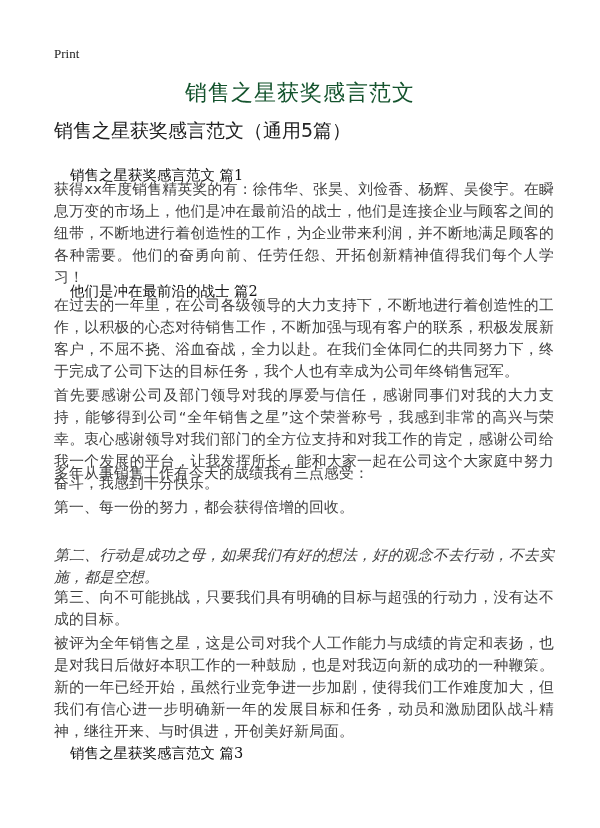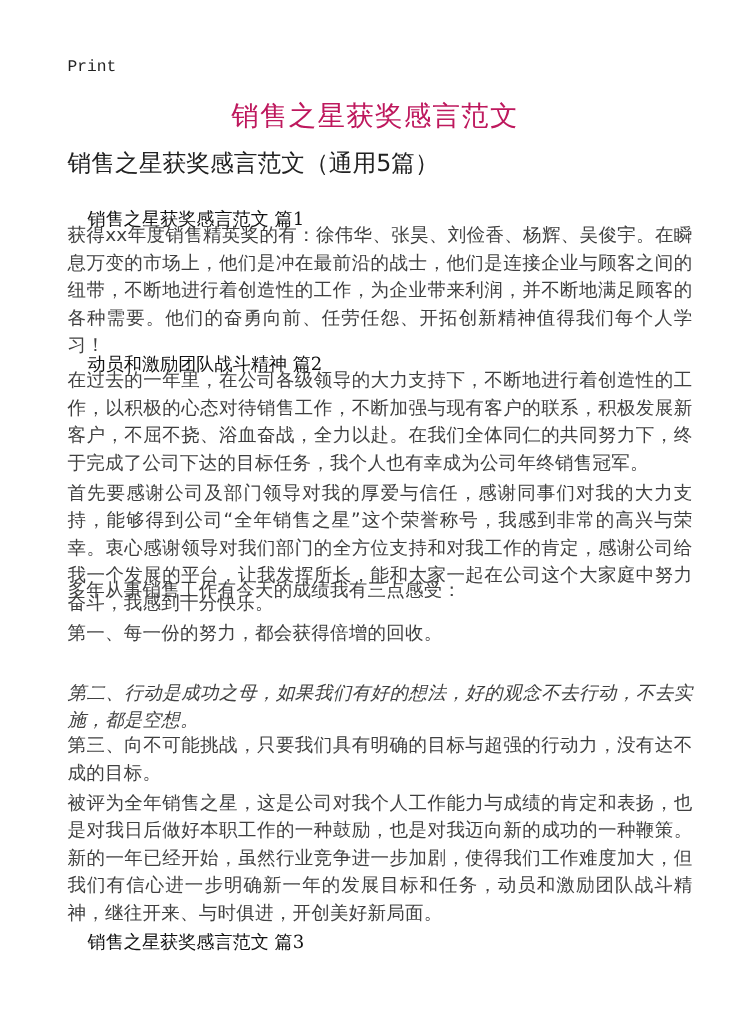--- a/index.html
+++ b/index.html
@@ -1,36 +1,36 @@
 <!DOCTYPE html>
 <html><head>
 <meta charset="utf-8">
 <style>
   html, body { margin: 0; padding: 0; background: #ffffff; }
   body { width: 600px; height: 828px; overflow: hidden; position: relative; color: #111; }
-  .print-link { position: absolute; left: 54px; top: 46px; font-family: Liberation Mono, monospace; font-size: 13px; color: #222; }
-  .doc-title { position: absolute; left: 0; width: 600px; top: 78px; text-align: center; font-family: "DejaVu Sans", sans-serif; font-size: 22px; color: #be185d; letter-spacing: 1px; }
+  .print-link { position: absolute; left: 54px; top: 46px; font-family: Liberation Serif, serif; font-size: 13px; color: #222; }
+  .doc-title { position: absolute; left: 0; width: 600px; top: 78px; text-align: center; font-family: "DejaVu Sans", sans-serif; font-size: 22px; color: #14532d; letter-spacing: 1px; }
   .subtitle { position: absolute; left: 54px; top: 118px; font-family: "DejaVu Sans", sans-serif; font-size: 19px; color: #222; }
   .section-heading { font-family: "DejaVu Serif", serif; font-weight: normal; font-size: 14.5px; color: #111; margin: 16px; }
   .para { font-family: "DejaVu Sans", sans-serif; font-size: 14.8px; line-height: 22px; color: #404040; margin: 0; letter-spacing: 0.2px; text-align: justify; }
   .abs { position: absolute; left: 54px; width: 500px; }
 </style>
 </head>
 <body>
 
 <a class="print-link">Print</a>
 
 <h1 class="doc-title" style="margin:0;font-weight:normal;">销售之星获奖感言范文</h1>
 
 <div class="subtitle">销售之星获奖感言范文（通用5篇）</div>
 
 <h2 class="section-heading abs" style="top:150px;">销售之星获奖感言范文 篇1</h2>
 <p class="para abs" style="top:178px;">获得xx年度销售精英奖的有：徐伟华、张昊、刘俭香、杨辉、吴俊宇。在瞬息万变的市场上，他们是冲在最前沿的战士，他们是连接企业与顾客之间的纽带，不断地进行着创造性的工作，为企业带来利润，并不断地满足顾客的各种需要。他们的奋勇向前、任劳任怨、开拓创新精神值得我们每个人学习！</p>
 
-<h2 class="section-heading abs" style="top:266px;">动员和激励团队战斗精神 篇2</h2>
+<h2 class="section-heading abs" style="top:266px;">他们是冲在最前沿的战士 篇2</h2>
 <p class="para abs" style="top:294px;">在过去的一年里，在公司各级领导的大力支持下，不断地进行着创造性的工作，以积极的心态对待销售工作，不断加强与现有客户的联系，积极发展新客户，不屈不挠、浴血奋战，全力以赴。在我们全体同仁的共同努力下，终于完成了公司下达的目标任务，我个人也有幸成为公司年终销售冠军。</p>
 <p class="para abs" style="top:384px;">首先要感谢公司及部门领导对我的厚爱与信任，感谢同事们对我的大力支持，能够得到公司“全年销售之星”这个荣誉称号，我感到非常的高兴与荣幸。衷心感谢领导对我们部门的全方位支持和对我工作的肯定，感谢公司给我一个发展的平台，让我发挥所长，能和大家一起在公司这个大家庭中努力奋斗，我感到十分快乐。</p>
 <p class="para abs" style="top:462px;">多年从事销售工作有今天的成绩我有三点感受：</p>
 <p class="para abs" style="top:496px;">第一、每一份的努力，都会获得倍增的回收。</p>
 <p class="para abs" style="top:544px;font-style:italic;">第二、行动是成功之母，如果我们有好的想法，好的观念不去行动，不去实施，都是空想。</p>
 <p class="para abs" style="top:586px;">第三、向不可能挑战，只要我们具有明确的目标与超强的行动力，没有达不成的目标。</p>
 <p class="para abs" style="top:632px;">被评为全年销售之星，这是公司对我个人工作能力与成绩的肯定和表扬，也是对我日后做好本职工作的一种鼓励，也是对我迈向新的成功的一种鞭策。新的一年已经开始，虽然行业竞争进一步加剧，使得我们工作难度加大，但我们有信心进一步明确新一年的发展目标和任务，动员和激励团队战斗精神，继往开来、与时俱进，开创美好新局面。</p>
 
 <h2 class="section-heading abs" style="top:728px;">销售之星获奖感言范文 篇3</h2>
 

